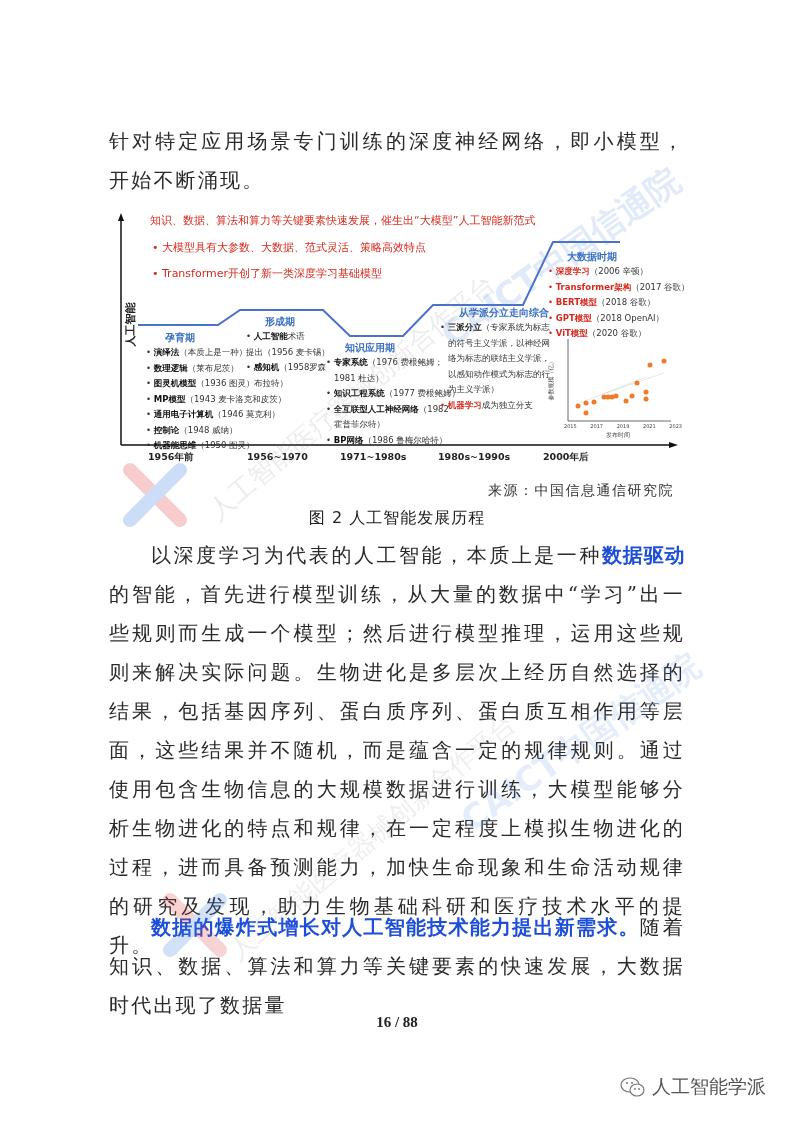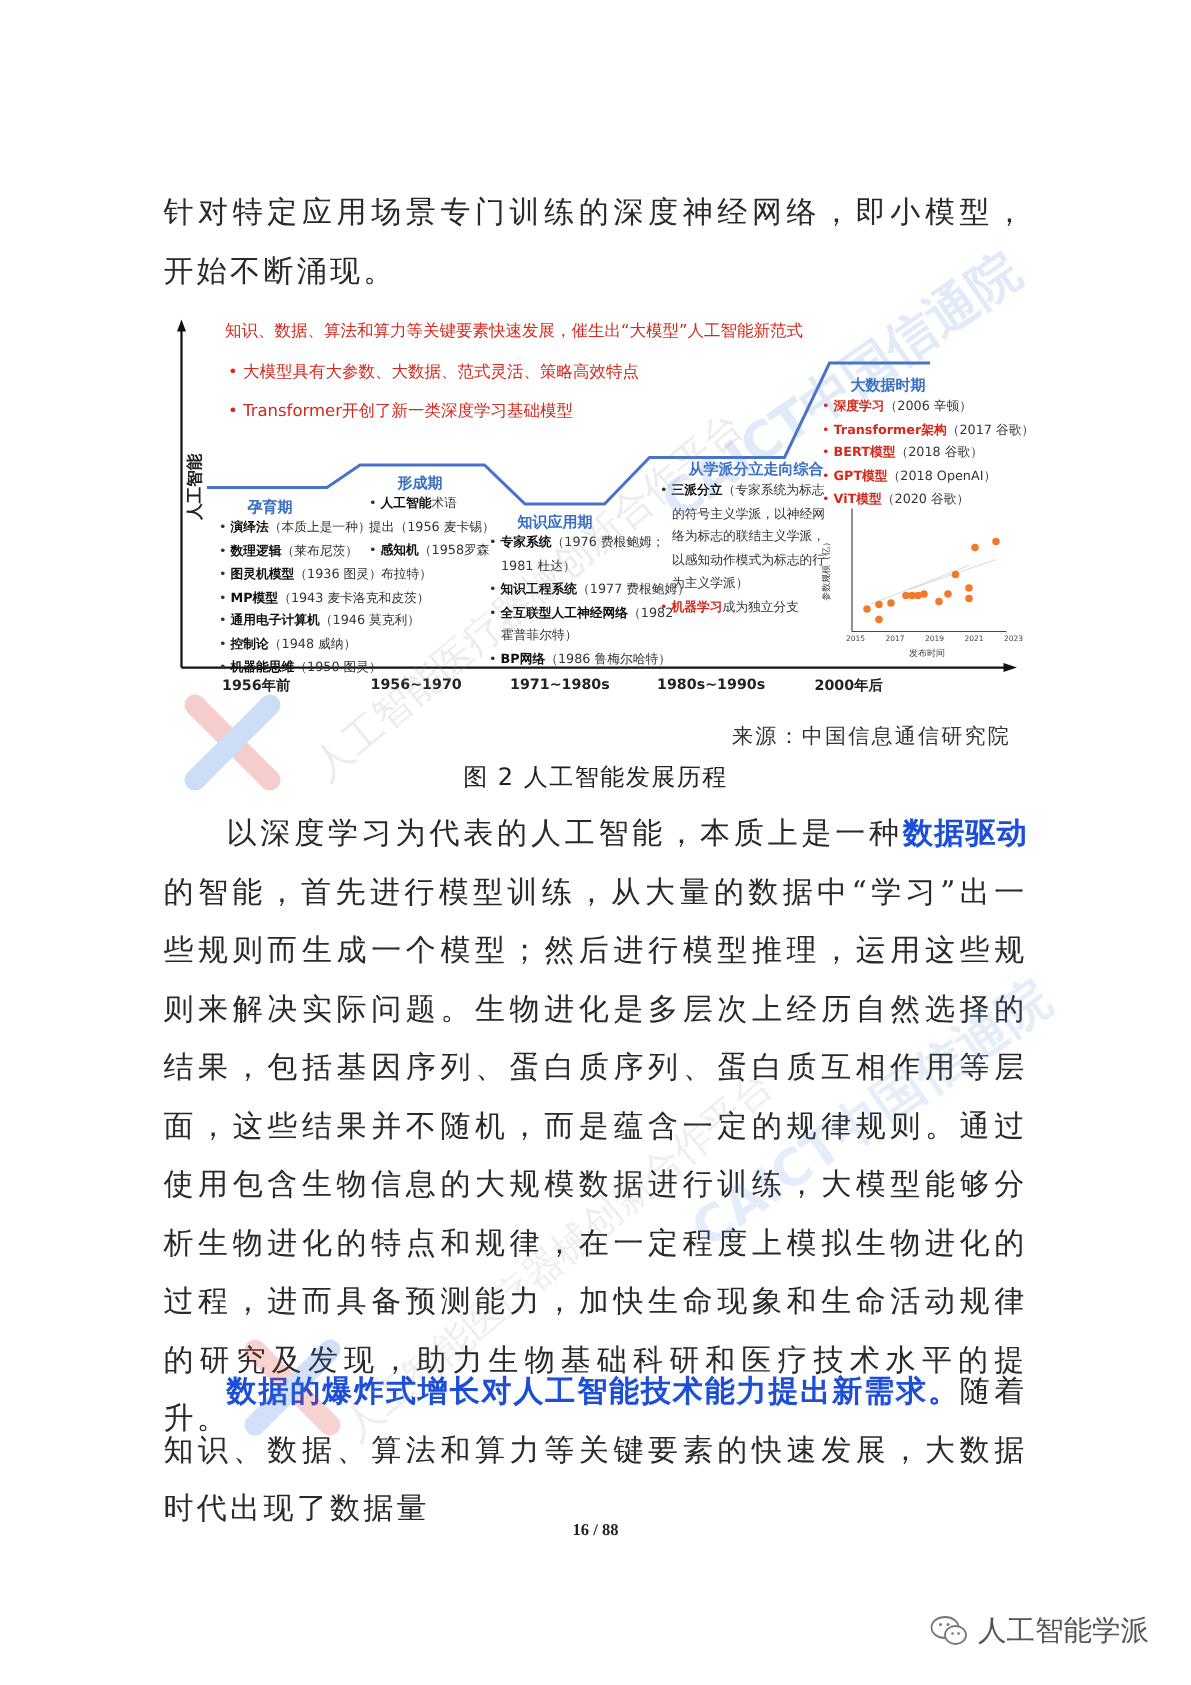--- a/index.html
+++ b/index.html
@@ -11,21 +11,21 @@
   .fig .t{position:absolute;font-family:"DejaVu Sans","Liberation Sans",sans-serif;white-space:nowrap;}
   .red{color:#d42a1e;}
   .blue{color:#3a6fc4;}
   .sm{font-size:8.5px;line-height:15.5px;color:#333;}
   .sm b{color:#111;}
   .sm b.r{color:#d42a1e;}
   .head{font-size:10px;font-weight:bold;margin-left:19px;}
   .era{font-size:9.5px;font-weight:bold;color:#222;position:absolute;top:451px;font-family:"DejaVu Sans","Liberation Sans",sans-serif;}
   .source{position:absolute;top:482px;right:120px;font-size:14px;letter-spacing:1.5px;color:#333;}
   .caption{position:absolute;top:508px;left:0;width:794px;text-align:center;font-size:16px;font-family:"DejaVu Sans","Liberation Sans",sans-serif;color:#222;letter-spacing:1px;}
-  .pagenum{position:absolute;top:1014px;left:0;width:794px;text-align:center;font-size:11px;font-weight:bold;font-family:"Liberation Serif",serif;}
+  .pagenum{position:absolute;top:1014px;left:0;width:794px;text-align:center;font-size:15px;font-weight:bold;font-family:"Liberation Serif",serif;}
   .footer{position:absolute;top:1074px;left:620px;font-size:19px;color:#555;font-family:"DejaVu Sans","Liberation Sans",sans-serif;display:flex;align-items:center;gap:6px;justify-content:space-between;}
   .wm{position:absolute;font-family:"DejaVu Sans","Liberation Sans",sans-serif;pointer-events:none;}
 </style>
 </head>
 <body>
 
 <div class="para" style="top:122px;">
   <span>针对特定应用场景专门训练的深度神经网络，即小模型，开始不断涌现。</span>
 </div>
 

